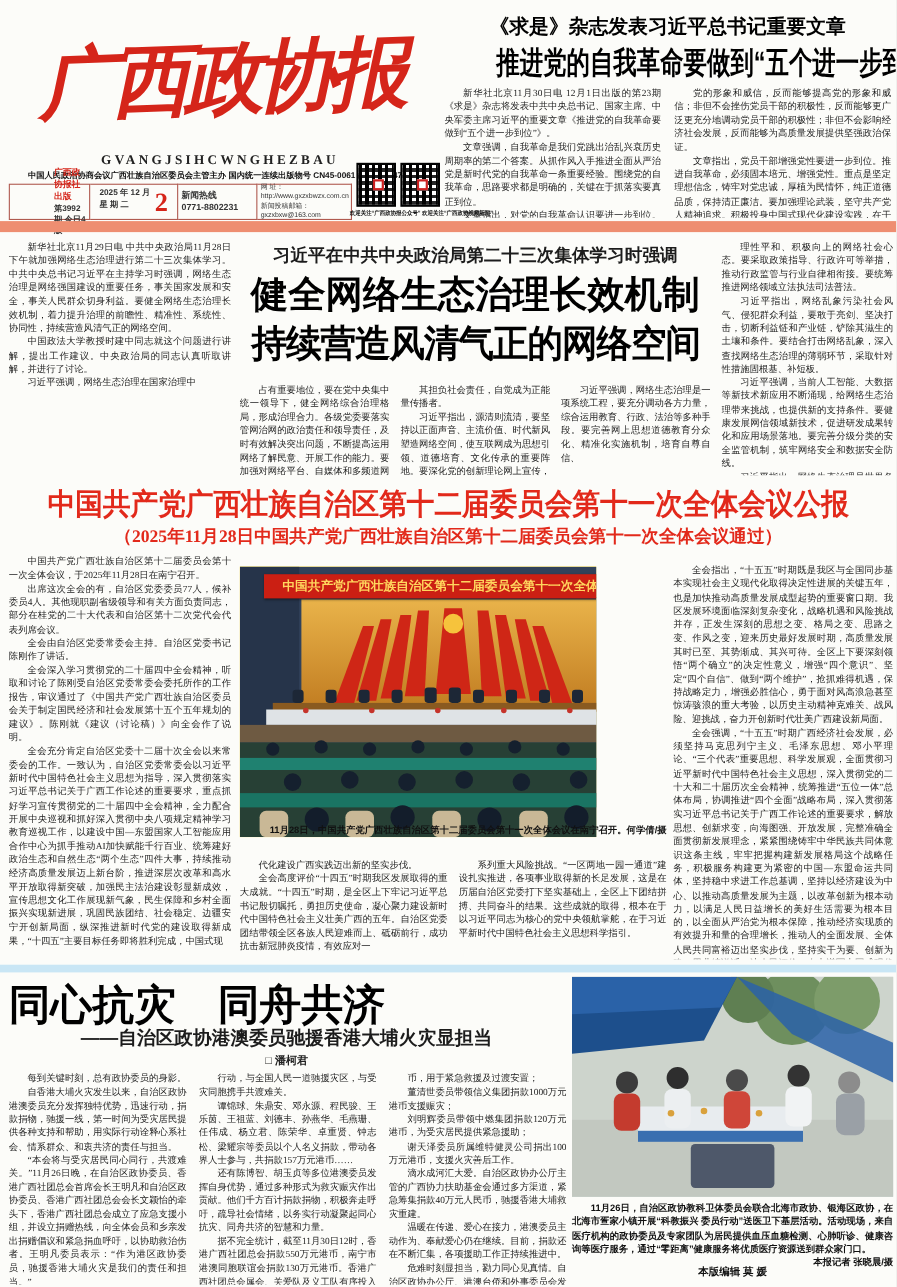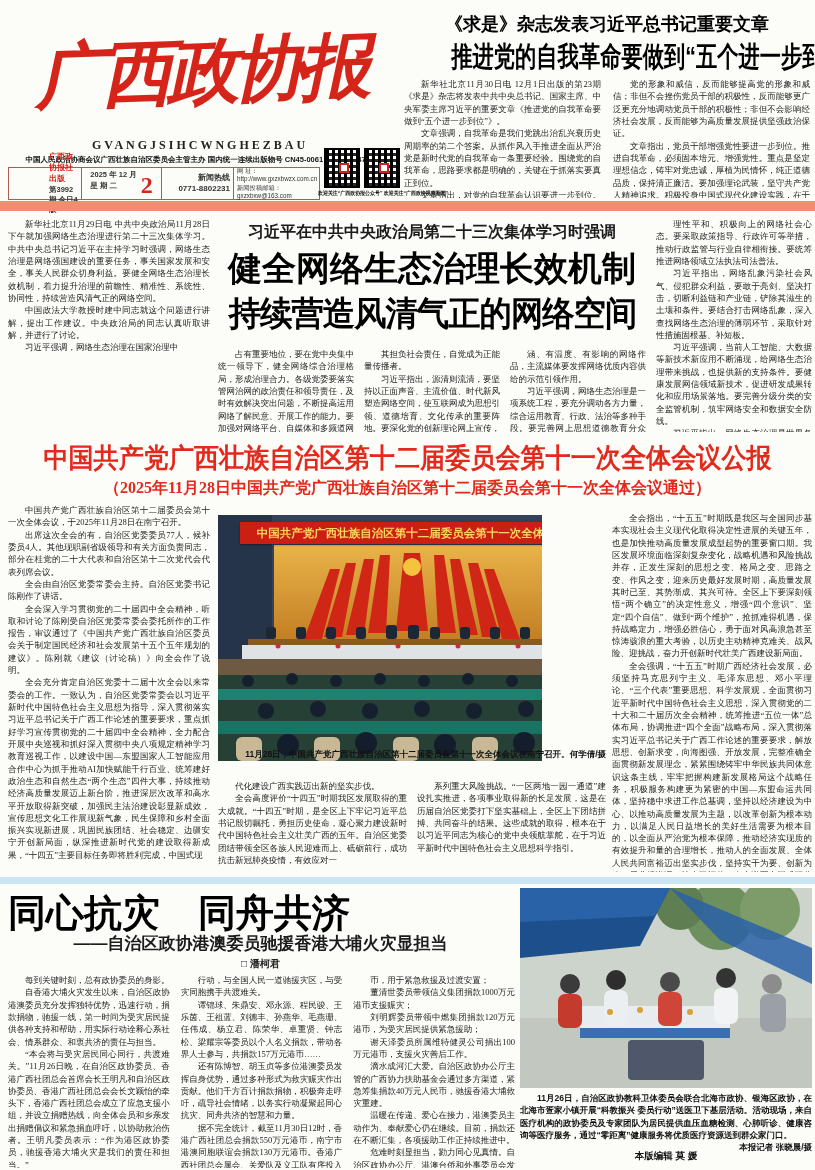--- a/index.html
+++ b/index.html
@@ -23,21 +23,21 @@
   .info-row{left:8px;top:167px;width:312px;height:33px;display:flex;}
   .info-cell{border:1px solid #b05a50;border-left:none;box-sizing:border-box;
     font-family:"Liberation Sans",sans-serif;display:flex;flex-direction:column;justify-content:center;
     padding:1px 3px;line-height:1.35;}
   .info-cell:first-child{border-left:1px solid #b05a50;padding-left:40px;}
   .cell-pub{width:74px;color:#d5251a;font-weight:bold;font-size:8px;}
   .cell-pub .sub{color:#333;font-weight:bold;font-size:7.5px;}
   .cell-date{width:80px;flex-direction:row;align-items:flex-start;gap:4px;}
   .cell-date .d-lines{font-size:7.5px;color:#333;font-weight:bold;line-height:1.5;}
   .cell-date .big-num{font-size:24px;font-weight:bold;color:#d5251a;font-family:"Liberation Serif",serif;}
-  .cell-hot{width:72px;font-size:8px;color:#333;font-weight:bold;align-items:flex-end;}
+  .cell-hot{width:72px;font-size:8px;color:#333;font-weight:bold;}
   .cell-net{width:86px;font-size:6.3px;color:#333;}
   .qr-block{left:324px;top:148px;width:76px;height:50px;display:flex;gap:4px;}
   .qr{width:36px;height:36px;border:2px solid #000;background:
       repeating-linear-gradient(0deg,rgba(0,0,0,.85) 0 3px,transparent 3px 6px),
       repeating-linear-gradient(90deg,#000 0 3px,#fff 3px 6px);position:relative;}
   .qr::after{content:"";position:absolute;left:13px;top:13px;width:10px;height:10px;background:#fff;border:2px solid #c22;box-sizing:border-box;}
   .qr-caption{left:318px;top:190px;width:92px;font-family:"Liberation Sans",sans-serif;
     font-size:5.5px;font-weight:bold;color:#111;text-align:center;white-space:nowrap;transform:scaleX(.9);transform-origin:left;}
   
   .qiushi-kicker{left:402px;top:12px;width:410px;text-align:center;
@@ -162,21 +162,20 @@
   </div>
   <div class="abs net-subcols">
     <div class="col bodycol">
         <p>占有重要地位，要在党中央集中统一领导下，健全网络综合治理格局，形成治理合力。各级党委要落实管网治网的政治责任和领导责任，及时有效解决突出问题，不断提高运用网络了解民意、开展工作的能力。要加强对网络平台、自媒体和多频道网络机构的引导，促使</p>
       </div>
     <div class="col bodycol">
         <p>其担负社会责任，自觉成为正能量传播者。</p>
         <p>习近平指出，源清则流清，要坚持以正面声音、主流价值、时代新风塑造网络空间，使互联网成为思想引领、道德培育、文化传承的重要阵地。要深化党的创新理论网上宣传，大力弘扬社会主义核心价值观，推出更多有内</p>
       </div>
     <div class="col bodycol">
-        <p>涵、有温度、有影响的网络作品，主流媒体要发挥网络优质内容供给的示范引领作用。</p>
         <p>习近平强调，网络生态治理是一项系统工程，要充分调动各方力量，综合运用教育、行政、法治等多种手段。要完善网上思想道德教育分众化、精准化实施机制，培育自尊自信、</p>
       </div>
   </div>
   <div class="abs net-right bodycol">
       <p>理性平和、积极向上的网络社会心态。要采取政策指导、行政许可等举措，推动行政监管与行业自律相衔接。要统筹推进网络领域立法执法司法普法。</p>
       <p>习近平指出，网络乱象污染社会风气、侵犯群众利益，要敢于亮剑、坚决打击，切断利益链和产业链，铲除其滋生的土壤和条件。要结合打击网络乱象，深入查找网络生态治理的薄弱环节，采取针对性措施固根基、补短板。</p>
       <p>习近平强调，当前人工智能、大数据等新技术新应用不断涌现，给网络生态治理带来挑战，也提供新的支持条件。要健康发展网信领域新技术，促进研发成果转化和应用场景落地。要完善分级分类的安全监管机制，筑牢网络安全和数据安全防线。</p>
       <p>习近平指出，网络生态治理是世界各国面临的共同课题。要积极参与国际规则制定，携手各国打击网络违法犯罪，推动构建网络空间命运共同体。要加强国际传播网络平台和能力建设，利用互联网传播中国声音、讲好中国故事，生动展现可信、可爱、可敬的中国形象。</p>
     </div>
 

